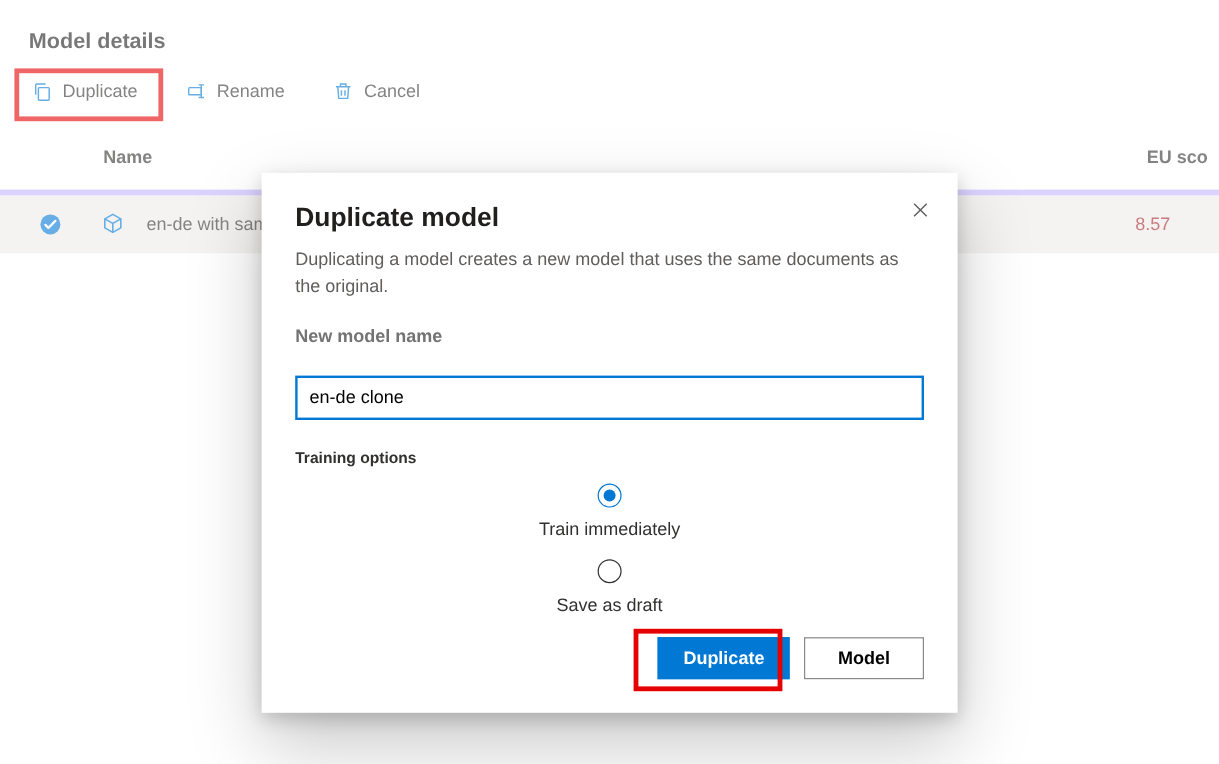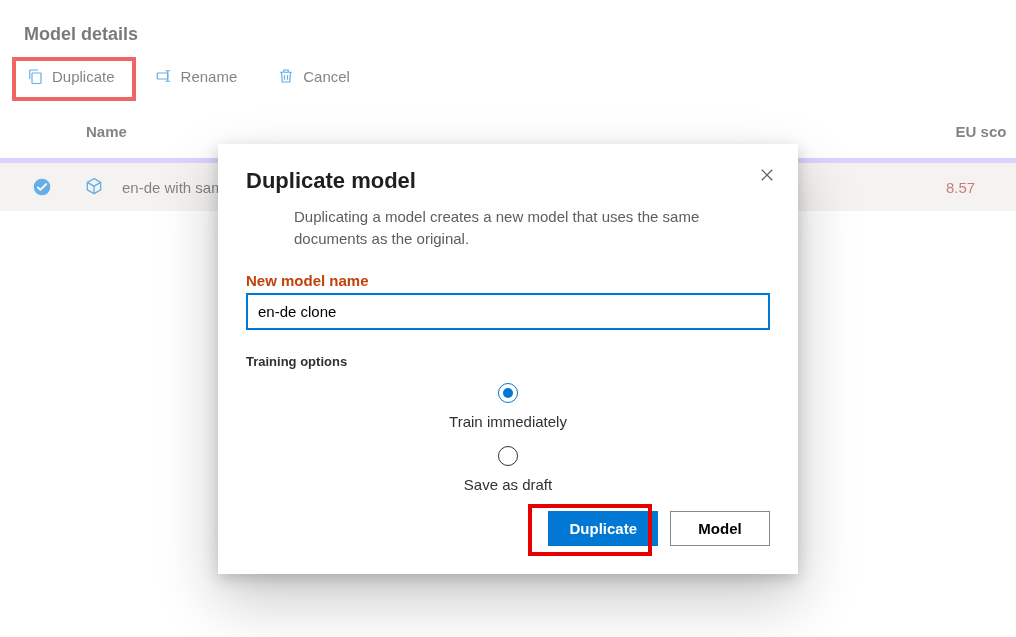--- a/index.html
+++ b/index.html
@@ -94,27 +94,26 @@
       width: 18px;
       height: 18px;
       cursor: pointer;
       color: #605e5c;
     }
     .modal-desc {
       font-size: 15px;
       color: #605e5c;
       margin-bottom: 22px;
       line-height: 1.45;
-      margin-left: 48px;
     }
     .field-label {
       font-size: 15px;
       font-weight: 600;
-      margin-bottom: 4px;
-      color: #c2410c;
+      margin-bottom: 24px;
+      color: #737373;
     }
     .text-input {
       width: 100%;
       border: 2px solid #0078d4;
       padding: 8px 10px;
       font-size: 15px;
       font-family: inherit;
       outline: none;
       margin-bottom: 24px;
     }

